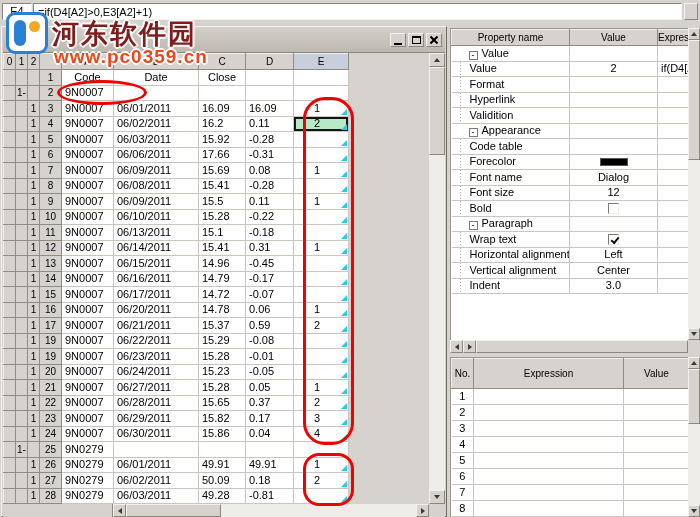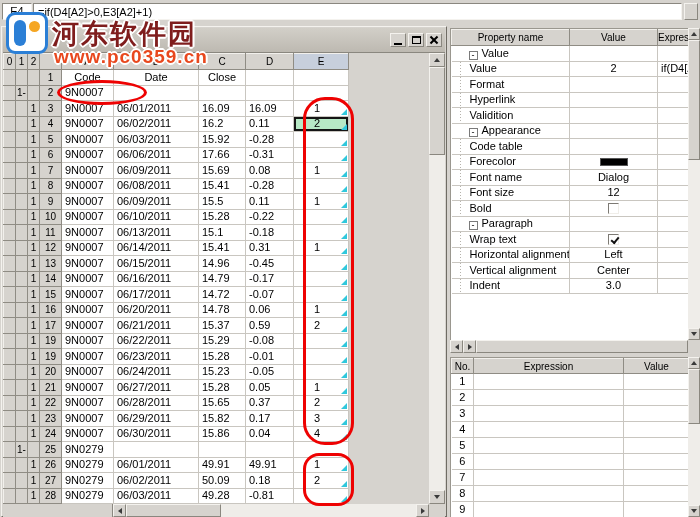--- a/index.html
+++ b/index.html
@@ -86,21 +86,21 @@
       border-left:2px solid #111;border-bottom:2px solid #111;transform:rotate(-50deg);}
   .sw{display:inline-block;background:#000;border:1px solid #555;vertical-align:middle;}
   #phscroll{position:absolute;left:450px;top:340px;width:238px;height:13px;}
   #pvscroll{position:absolute;left:688px;top:28px;width:12px;height:312px;}
 
   
   #etable{left:450px;top:357px;width:238px;height:160px;background:#fff;overflow:hidden;
           border-left:1px solid #9a978f;border-top:1px solid #9a978f;}
   #expr-table{border-collapse:collapse;table-layout:fixed;width:238px;font-size:11px;}
   #expr-table tr{height:16px;}
-  #expr-table tr.phr{height:15px;}
+  #expr-table tr.phr{height:30px;}
   #expr-table td{overflow:hidden;white-space:nowrap;vertical-align:middle;line-height:13px;}
   .eno{border-right:1px solid #c9c6c0;border-bottom:1px solid #c9c6c0;text-align:center;background:#fff;}
   .eex{border-right:1px solid #c9c6c0;border-bottom:1px solid #c9c6c0;}
   .eva{border-bottom:1px solid #c9c6c0;}
   #evscroll{position:absolute;left:688px;top:357px;width:12px;height:160px;}
 
   
   #wm-logo{left:6px;top:12px;width:42px;height:42px;background:#fff;border:3px solid #2b7fd6;
            border-radius:9px;z-index:50;pointer-events:none;}
   #wm-logo::before{content:"";position:absolute;left:5px;top:5px;width:12px;height:26px;

